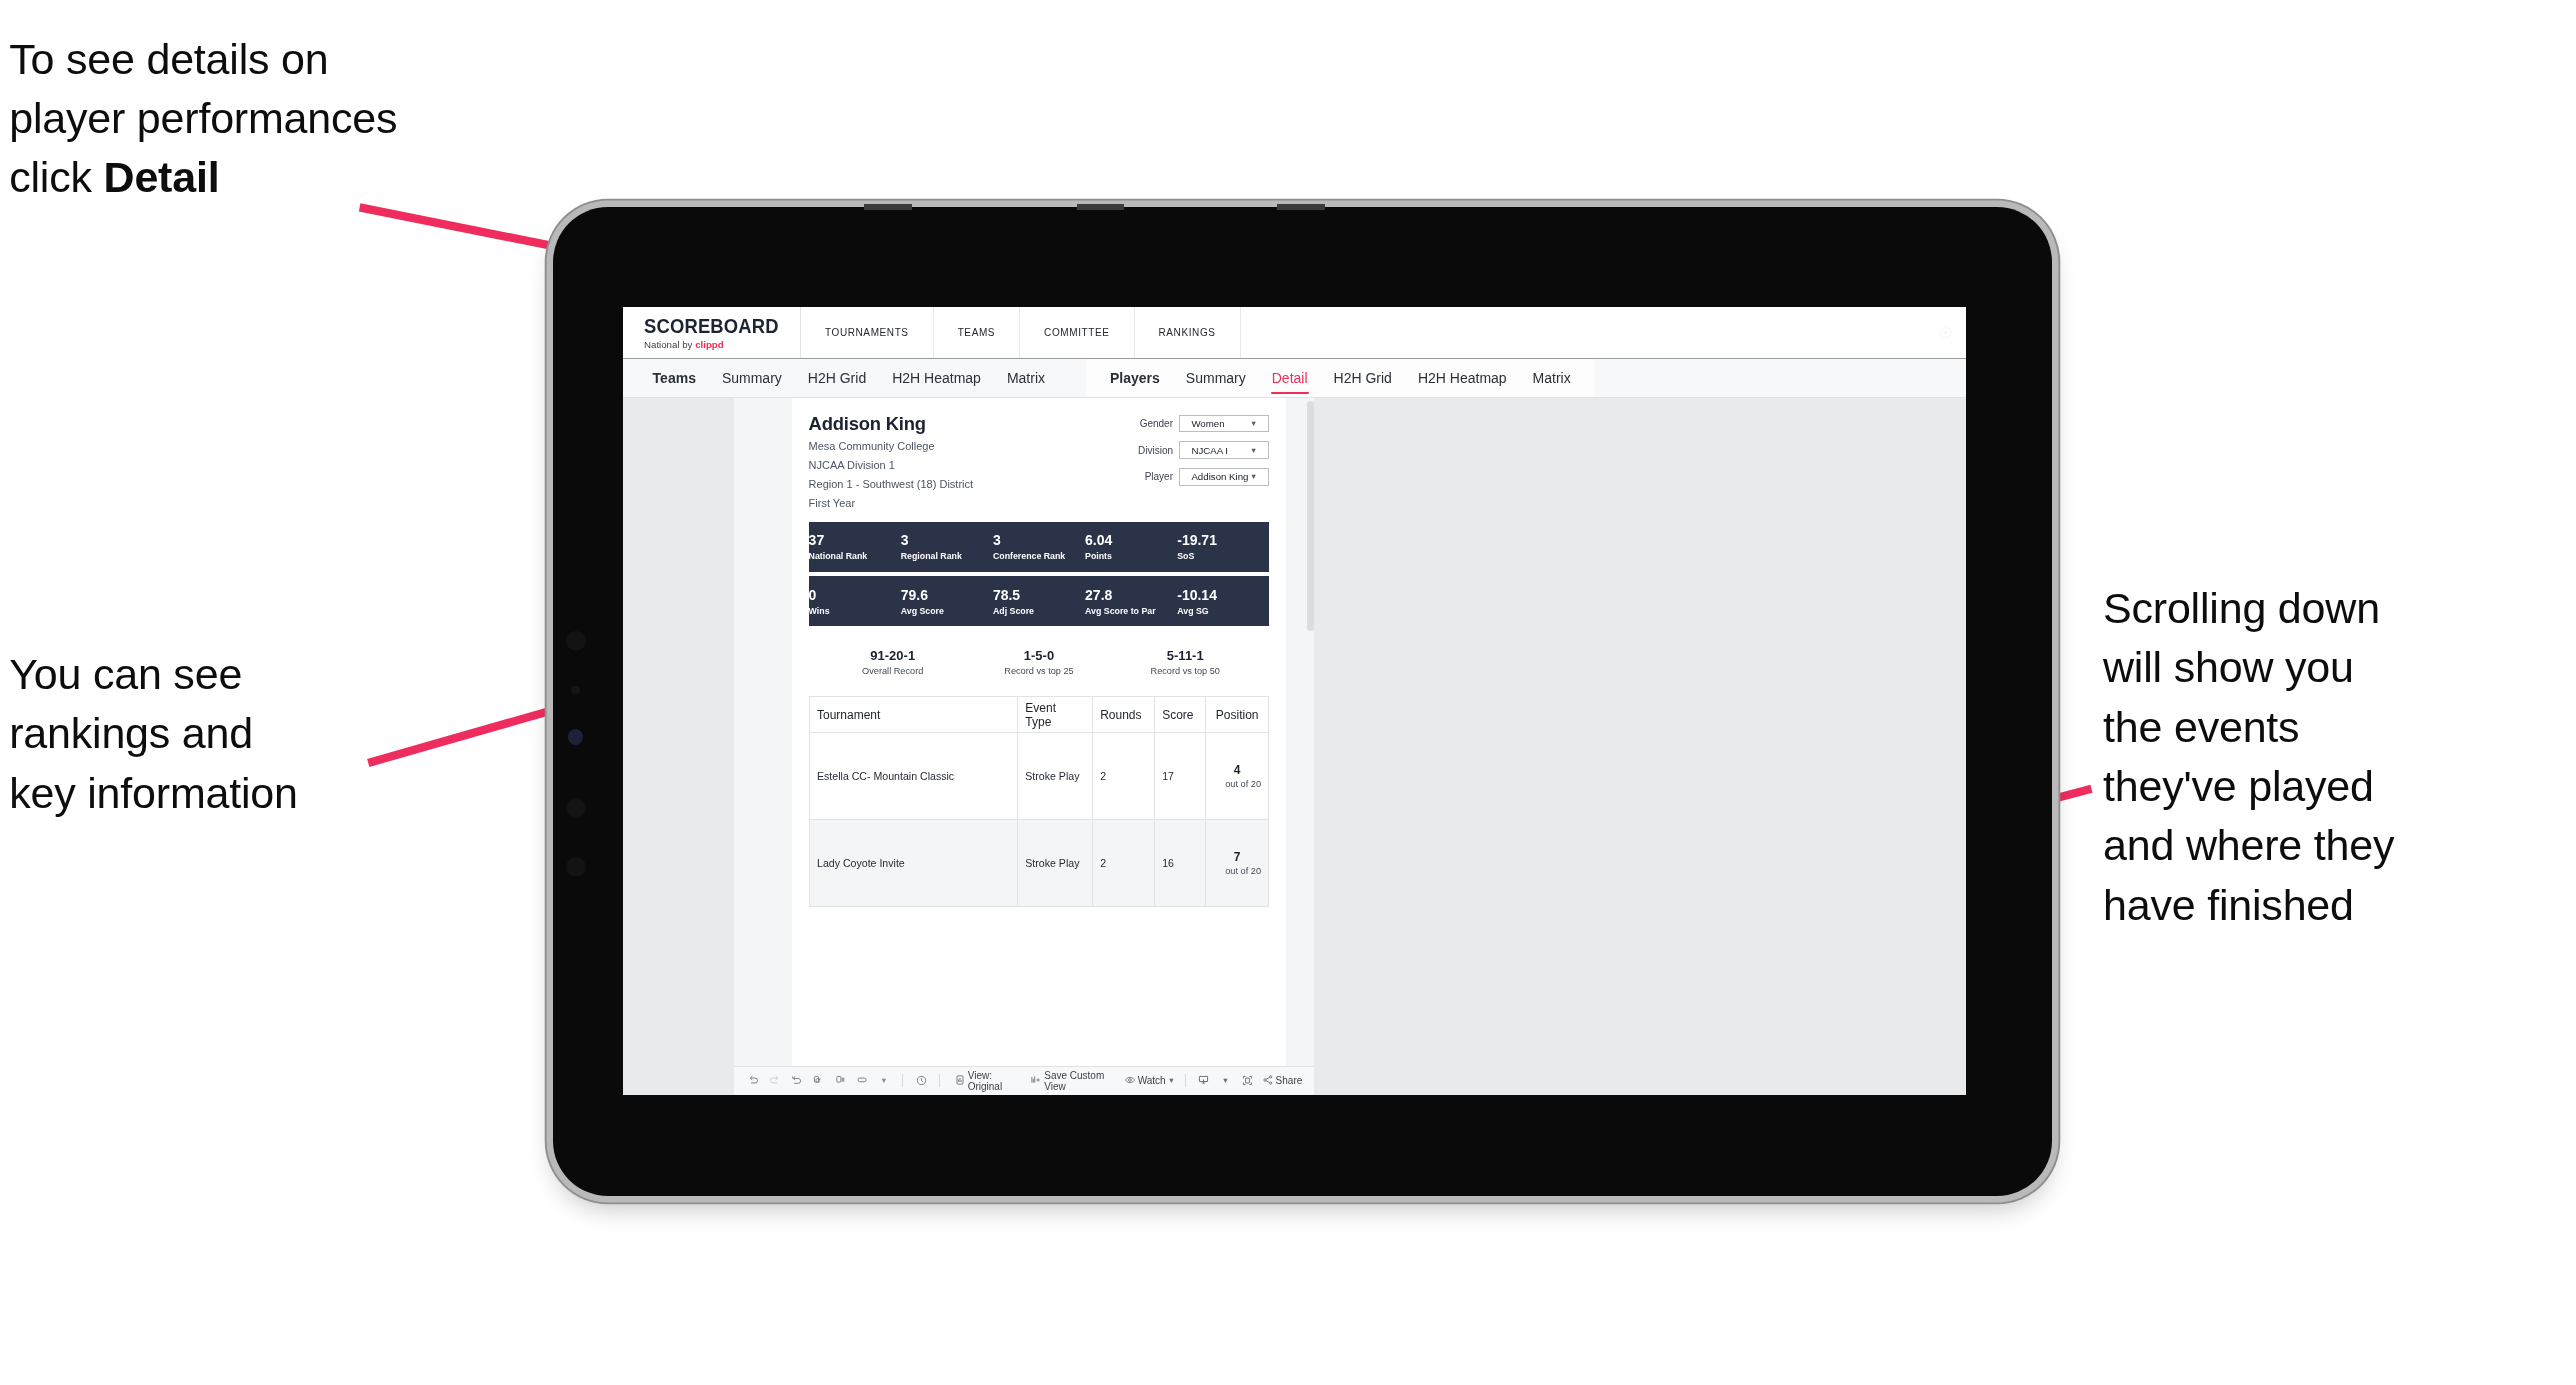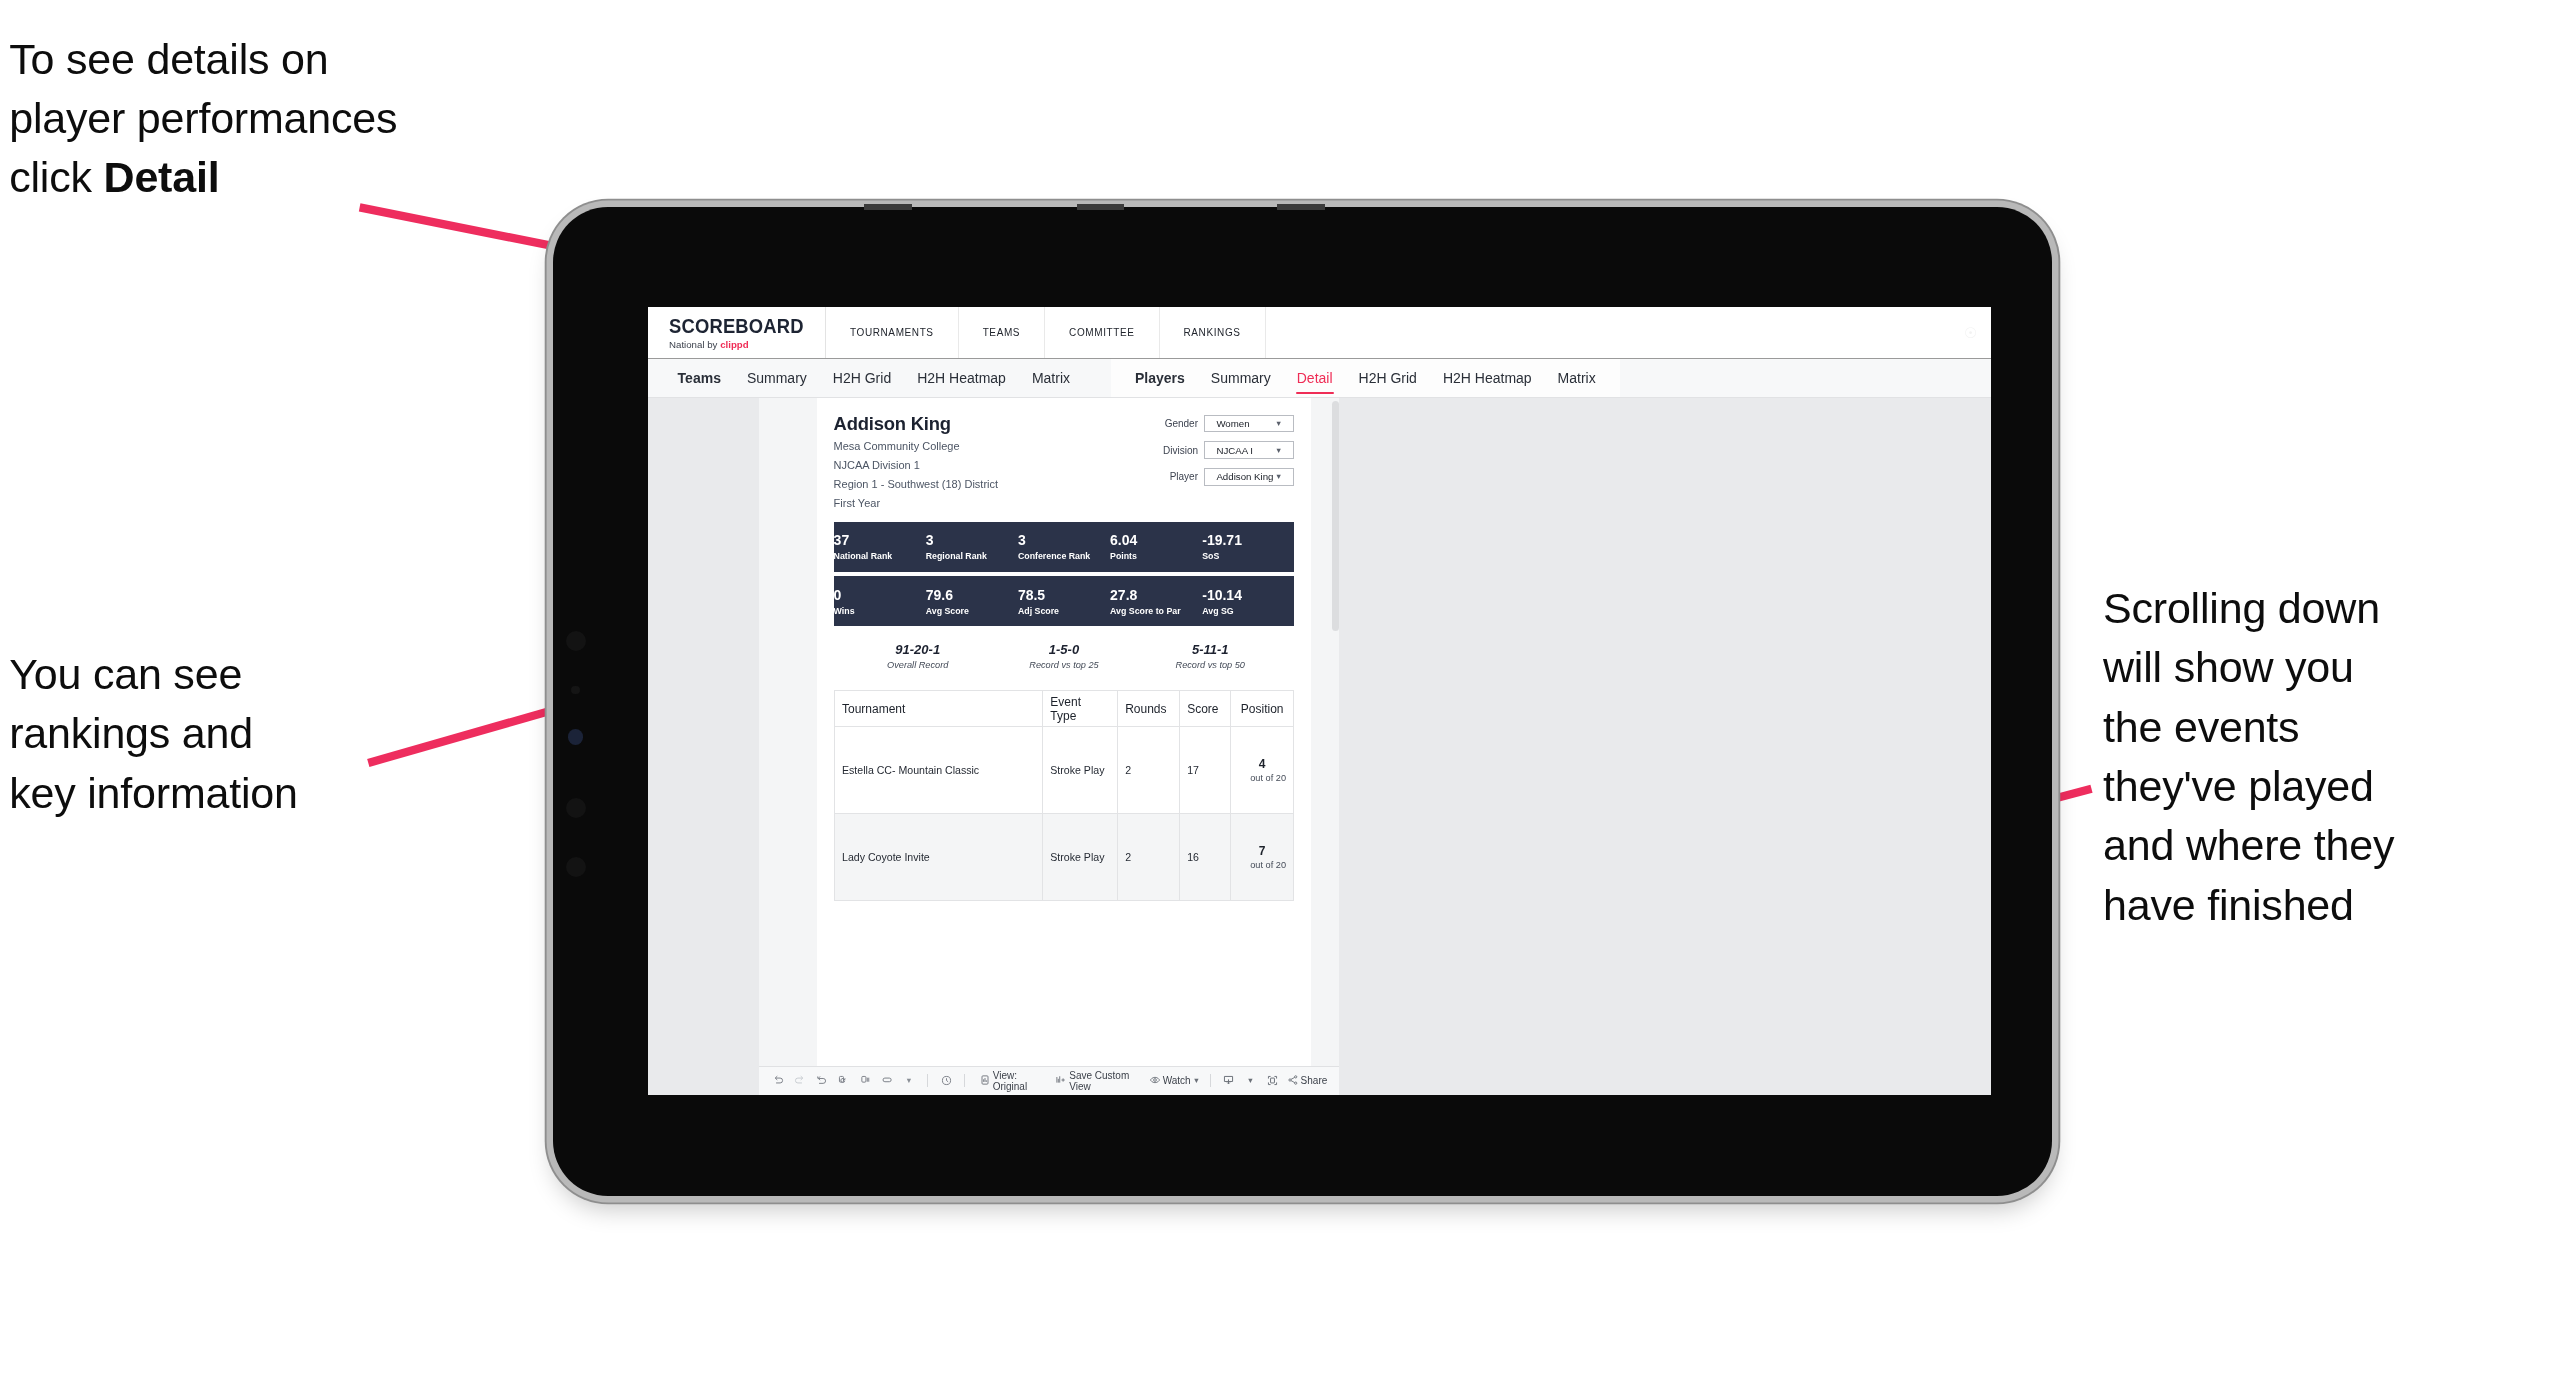--- a/index.html
+++ b/index.html
@@ -51,21 +51,21 @@
     position: absolute; left: 276px; top: -2.8px; width: 590px; height: 5.5px;
     background: linear-gradient(90deg,
       transparent 0 6%, #3b3b3b 6% 14%, transparent 14% 42%,
       #3b3b3b 42% 50%, transparent 50% 76%, #3b3b3b 76% 84%, transparent 84% 100%);
     border-radius: 2.8px;
   }
 
   
   .screen {
     position: absolute;
-    left: 95px; top: 100px;
+    left: 70px; top: 100px;
     width: 1343px; height: 788px;
     background: #e9eaec;
     overflow: hidden;
   }
 
   
   .topnav {
     height: 52px; background: #ffffff;
     display: flex; align-items: stretch;
     border-bottom: 0.9px solid #9a9a9a;
@@ -150,21 +150,21 @@
   .statbar {
     display: flex; background: #2b3349; height: 50px; margin-top: 11px;
     align-items: center;
   }
   .statbar.second { margin-top: 4.6px; }
   .stat { flex: 1; text-align: left; color: #ffffff; }
   .stat .v { font-size: 14px; font-weight: 700; line-height: 1.15; }
   .stat .k { font-size: 8.8px; font-weight: 700; margin-top: 2.8px; }
 
   
-  .recordrow { display: flex; margin-top: 16px; padding: 0 11px; font-style: italic; }
+  .recordrow { display: flex; margin-top: 22px; padding: 0 11px; }
   .rec { flex: 1; text-align: center; }
   .rec .v { font-size: 13px; font-weight: 700; color: #1d2230; }
   .rec .k { font-size: 9.2px; color: #434a57; margin-top: 2.8px; }
 
   
   .table { margin-top: 20px; width: 100%; border-collapse: collapse; }
   .table th, .table td {
     border: 0.9px solid #e2e3e5; font-size: 10.6px; color: #262b34;
     text-align: left; padding: 5.5px 7.4px; vertical-align: middle;
   }

